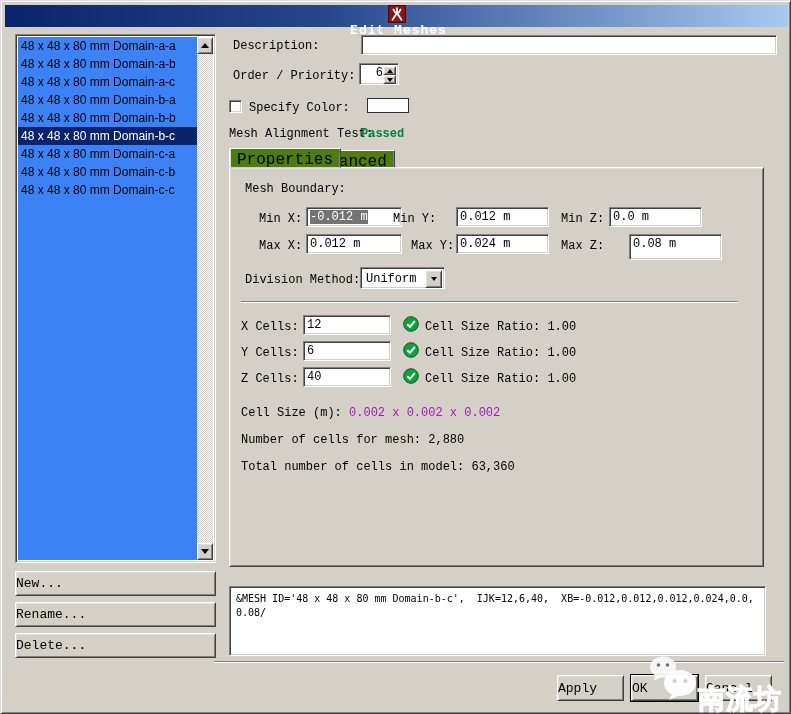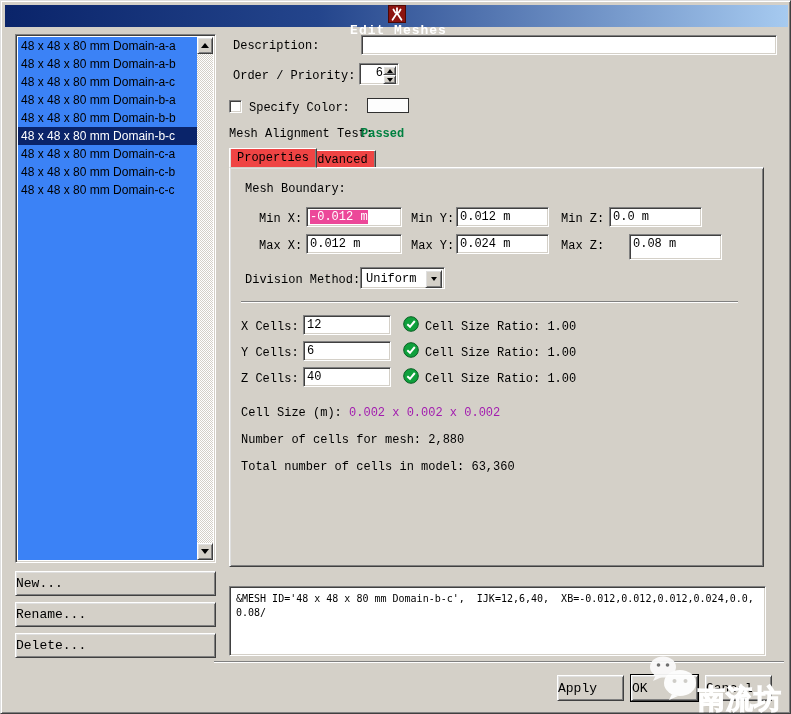--- a/index.html
+++ b/index.html
@@ -50,33 +50,33 @@
   .tri-down{width:0;height:0;border-left:4px solid transparent;border-right:4px solid transparent;border-top:5px solid #000;}
   .tri-up.sm{border-left-width:3px;border-right-width:3px;border-bottom-width:4px;}
   .tri-down.sm{border-left-width:3px;border-right-width:3px;border-top-width:4px;}
   
   .side-btn{left:14px;width:201px;height:25px;}
   
   .lbl{position:absolute;white-space:nowrap;}
   .input{position:absolute;background:#fff;border:1px solid;border-color:#808080 #fff #fff #808080;
     box-shadow:inset 1px 1px 0 #404040, inset -1px -1px 0 #d4d0c8;
     font-family:"Liberation Mono",monospace;font-size:12px;line-height:17px;padding:1px 3px 0 3px;white-space:nowrap;overflow:hidden;}
-  .sel-text{background:#ec4899;color:#fff;}
+  .sel-text{background:#737373;color:#fff;}
   .checkbox{position:absolute;width:13px;height:13px;background:#fff;border:1px solid;border-color:#808080 #fff #fff #808080;
     box-shadow:inset 1px 1px 0 #404040, inset -1px -1px 0 #d4d0c8;}
   .swatch{position:absolute;width:42px;height:15px;background:#fdfdfd;border:1px solid #303030;}
   .passed{color:#008040;font-weight:bold;}
   .spinner{position:absolute;left:358px;top:62px;width:40px;height:22px;}
   .spin-val{position:absolute;left:1px;top:1px;width:24px;height:18px;background:#fff;text-align:right;padding:1px 2px 0 0;font-size:12px;}
   .spin-btns{position:absolute;right:2px;top:2px;width:13px;height:18px;}
   .spin-b{position:absolute;left:0;width:13px;height:9px;display:flex;align-items:center;justify-content:center;}
   
-  .tab{position:absolute;background:#ef4444;border:1px solid;border-color:#fff #404040 #d4d0c8 #fff;
+  .tab{position:absolute;background:#4d7c0f;border:1px solid;border-color:#fff #404040 #d4d0c8 #fff;
     box-shadow:inset 1px 0 0 #dfdfdf, inset -1px 0 0 #808080;
-    padding:2px 7px 0 7px;font-size:12px;z-index:3;}
+    padding:2px 7px 0 7px;font-size:16px;z-index:3;}
   .tab.inactive{border-bottom:none;z-index:1;}
   .panel{left:228px;top:166px;width:535px;height:400px;background:#d4d0c8;
     border:1px solid;border-color:#fff #404040 #404040 #fff;
     box-shadow:inset 1px 1px 0 #dfdfdf, inset -1px -1px 0 #808080;z-index:2;}
   .etched{position:absolute;height:2px;border-top:1px solid #808080;border-bottom:1px solid #fff;}
   .combo{position:absolute;left:359px;top:266px;width:85px;height:22px;}
   .combo-text{position:absolute;left:2px;top:2px;right:19px;bottom:2px;background:#fff;padding:2px 0 0 3px;font-size:12px;}
   .combo-btn{position:absolute;right:2px;top:2px;width:17px;height:18px;display:flex;align-items:center;justify-content:center;}
   .check-ico{position:absolute;width:16px;height:16px;}
   .blue{color:#a21caf;margin-top:34px;}
@@ -170,21 +170,21 @@
 
   <div class="tab" style="left:228px;top:147px;height:20px;">Properties</div>
   <div class="tab inactive" style="left:301px;top:149px;height:18px;">Advanced</div>
 
   <div class="abs panel"></div>
 
   <div class="lbl" style="left:244px;top:181px;z-index:4;">Mesh Boundary:</div>
 
   <div class="lbl" style="left:258px;top:211px;z-index:4;">Min X:</div>
   <div class="input" style="left:305px;top:206px;width:96px;height:20px;z-index:4;"><span class="sel-text">-0.012 m</span></div>
-  <div class="lbl" style="left:410px;top:211px;z-index:4;text-align:center;">Min Y:</div>
+  <div class="lbl" style="left:392px;top:211px;z-index:4;text-align:center;">Min Y:</div>
   <div class="input" style="left:455px;top:206px;width:93px;height:20px;z-index:4;">0.012 m</div>
   <div class="lbl" style="left:560px;top:211px;z-index:4;">Min Z:</div>
   <div class="input" style="left:608px;top:206px;width:93px;height:20px;z-index:4;">0.0 m</div>
 
   <div class="lbl" style="left:258px;top:238px;z-index:4;">Max X:</div>
   <div class="input" style="left:305px;top:233px;width:96px;height:20px;z-index:4;">0.012 m</div>
   <div class="lbl" style="left:410px;top:238px;z-index:4;">Max Y:</div>
   <div class="input" style="left:455px;top:233px;width:93px;height:20px;z-index:4;">0.024 m</div>
   <div class="lbl" style="left:560px;top:238px;z-index:4;">Max Z:</div>
   <div class="input" style="left:628px;top:233px;width:93px;height:26px;z-index:4;">0.08 m</div>

